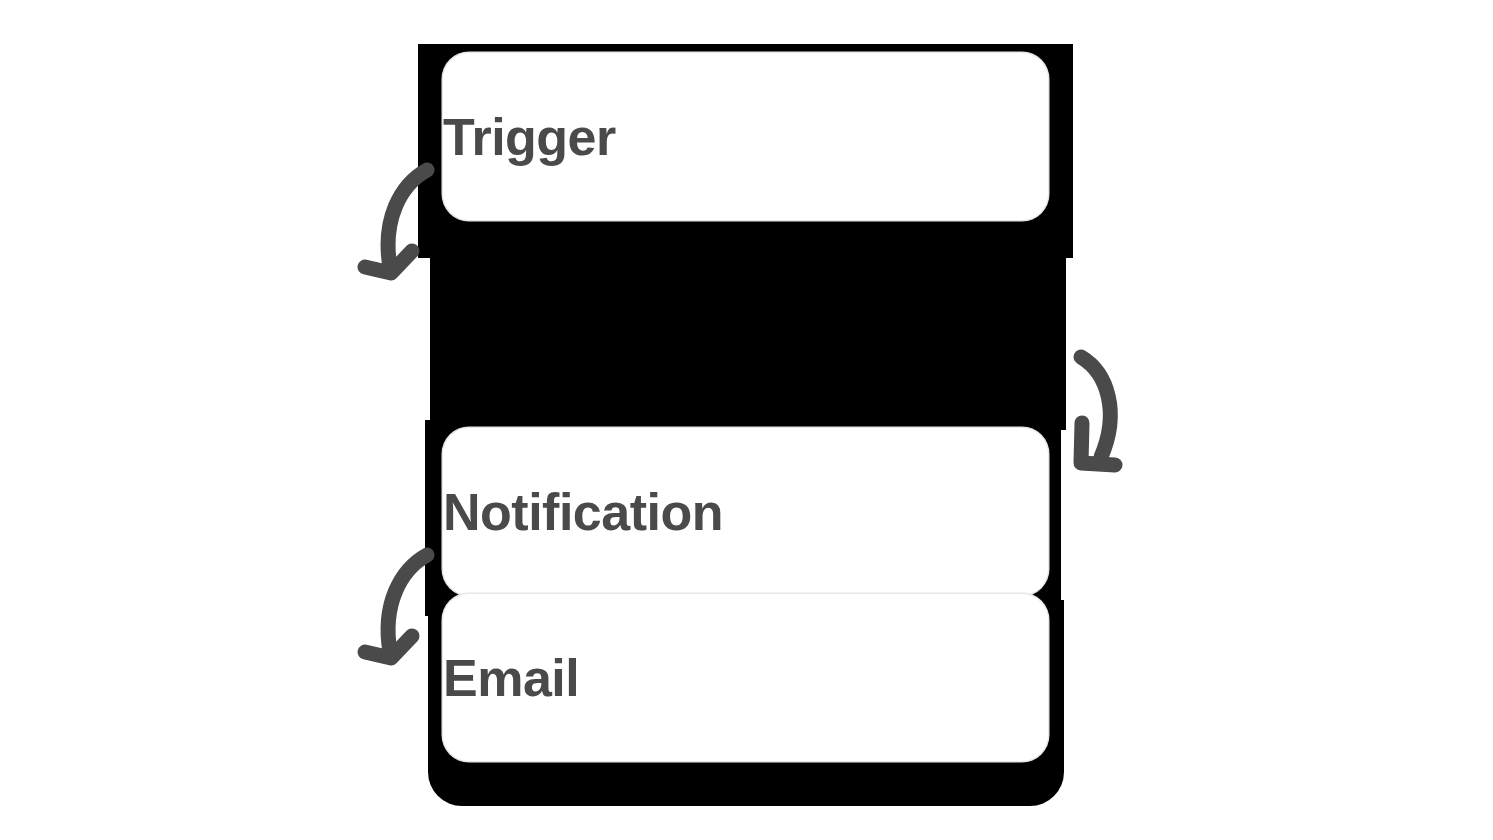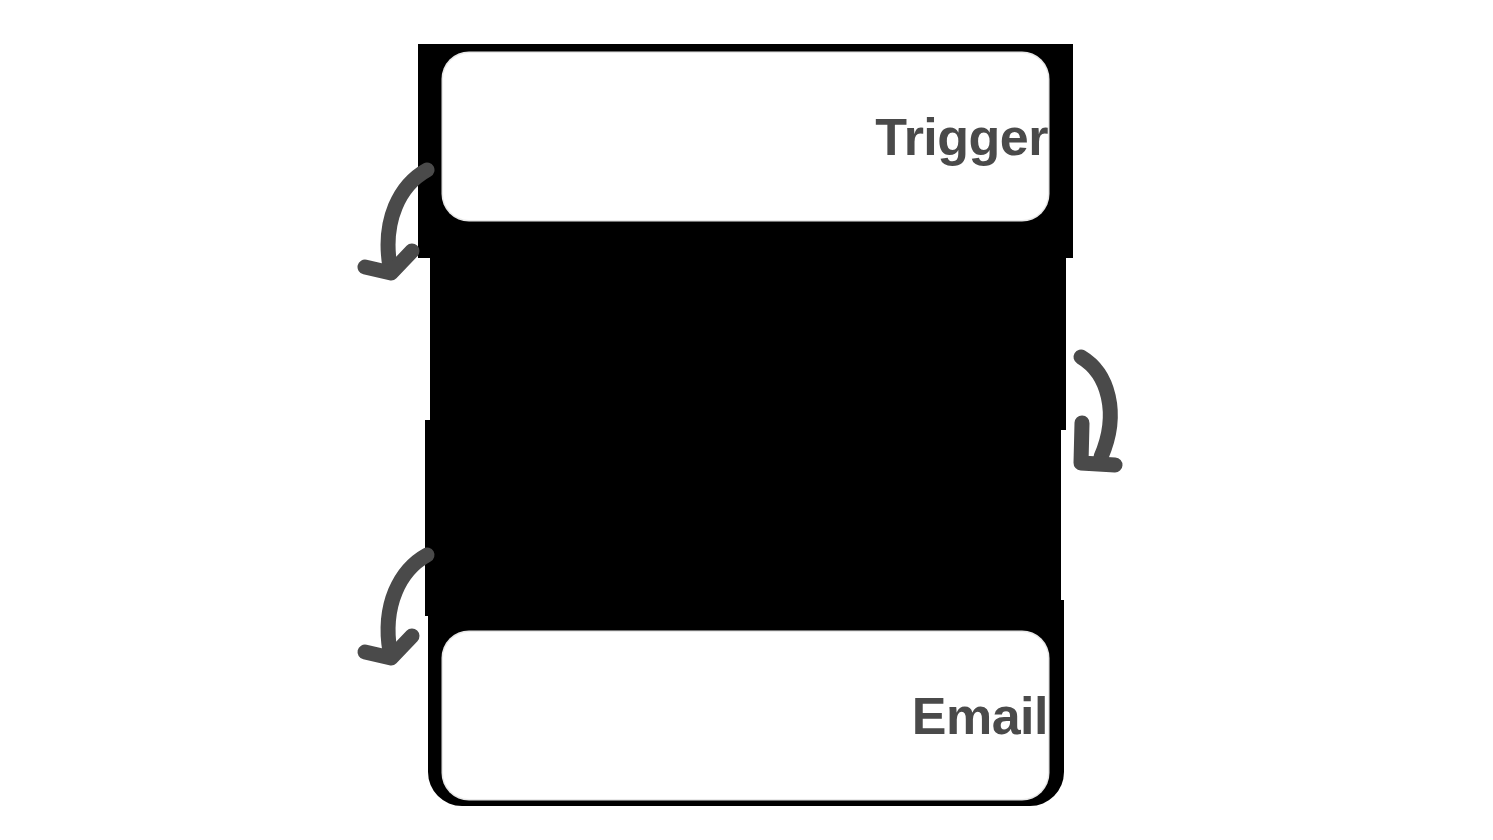--- a/index.html
+++ b/index.html
@@ -29,21 +29,21 @@
   }
 
   
   .node {
     position: absolute;
     background: #ffffff;
     border-radius: 26px;
     box-shadow: 0 0 0 1.5px #e8e8e8, 0 2px 5px rgba(0,0,0,0.10);
     display: flex;
     align-items: center;
-    justify-content: flex-end;
+    justify-content: flex-start;
     box-sizing: border-box;
   }
 
   .node-label {
     font-family: "Liberation Sans", sans-serif;
     font-weight: bold;
     font-size: 52px;
     line-height: 1;
     color: #4a4a4a;
     letter-spacing: -0.5px;
@@ -76,22 +76,25 @@
 
   <div class="slab" style="left:425px; top:420px; width:636px; height:196px; border-radius:0;"></div>
 
   <div class="slab" style="left:428px; top:600px; width:636px; height:206px; border-radius:0 0 34px 34px;"></div>
 
   <div class="node" style="left:443px; top:53px; width:605px; height:167px;">
     <span class="node-label">Trigger</span>
   </div>
 
 
+  <div class="node" style="left:443px; top:428px; width:605px; height:167px;">
+    <span class="node-label">Notification</span>
+  </div>
 
-  <div class="node" style="left:443px; top:632px; width:605px; height:167px;">
+  <div class="node" style="left:443px; top:594px; width:605px; height:167px;">
     <span class="node-label">Email</span>
   </div>
 
   <svg class="arrow" style="left:360px; top:155px; width:80px; height:150px;" viewBox="0 0 80 150">
     <path d="M 67 15
              C 40 30, 22 65, 30 112"></path>
     <path d="M 52 96 L 31 118 L 5 112"></path>
   </svg>
 
   <svg class="arrow" style="left:1068px; top:345px; width:80px; height:145px;" viewBox="0 0 80 145">

